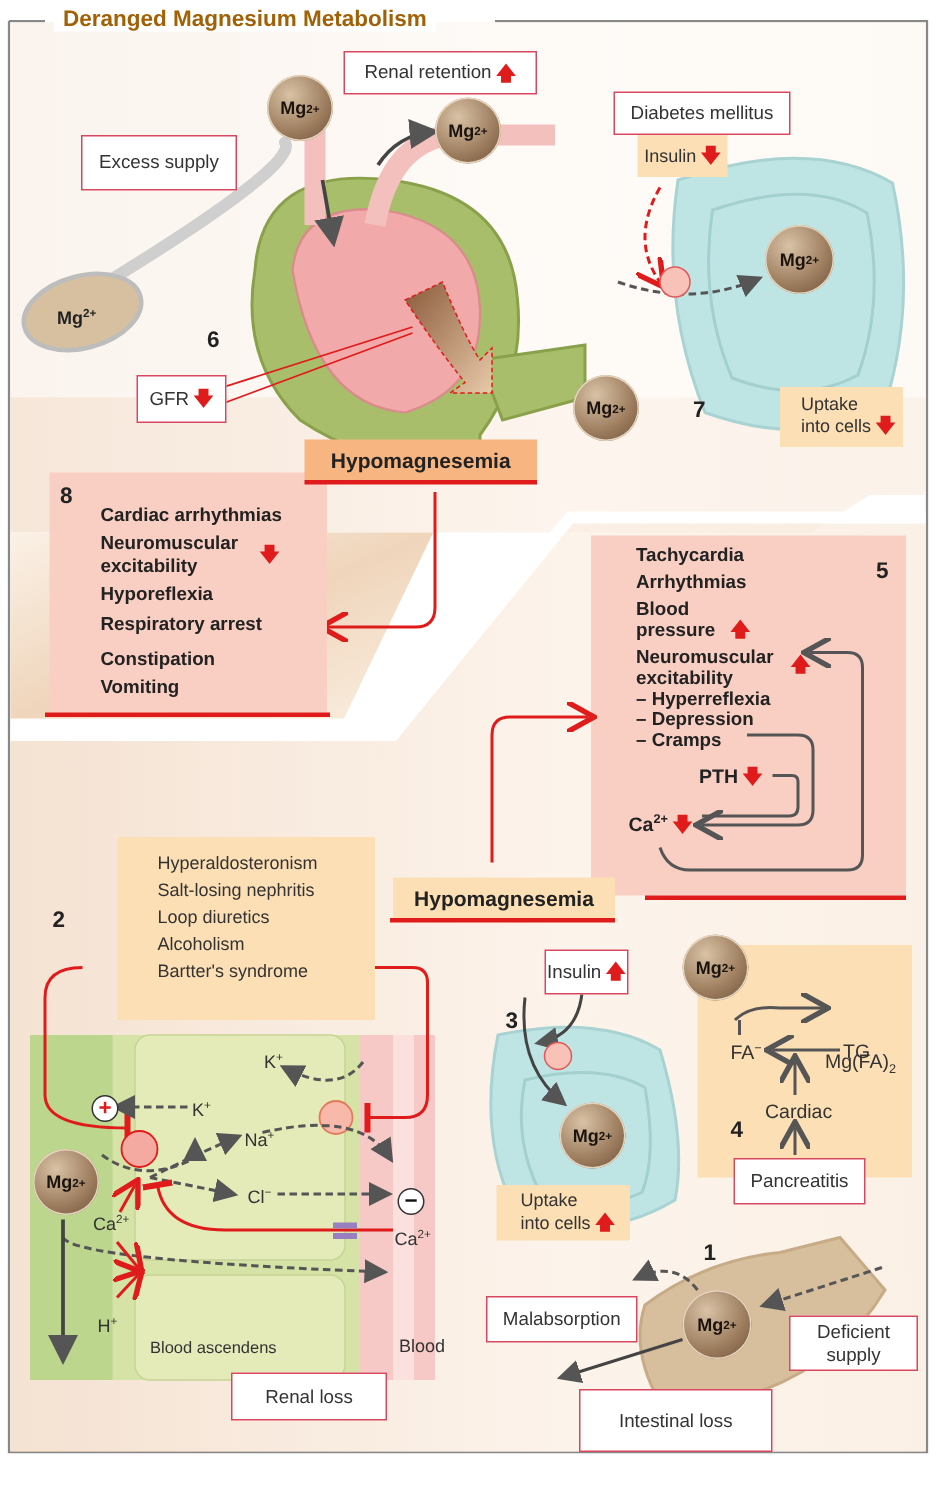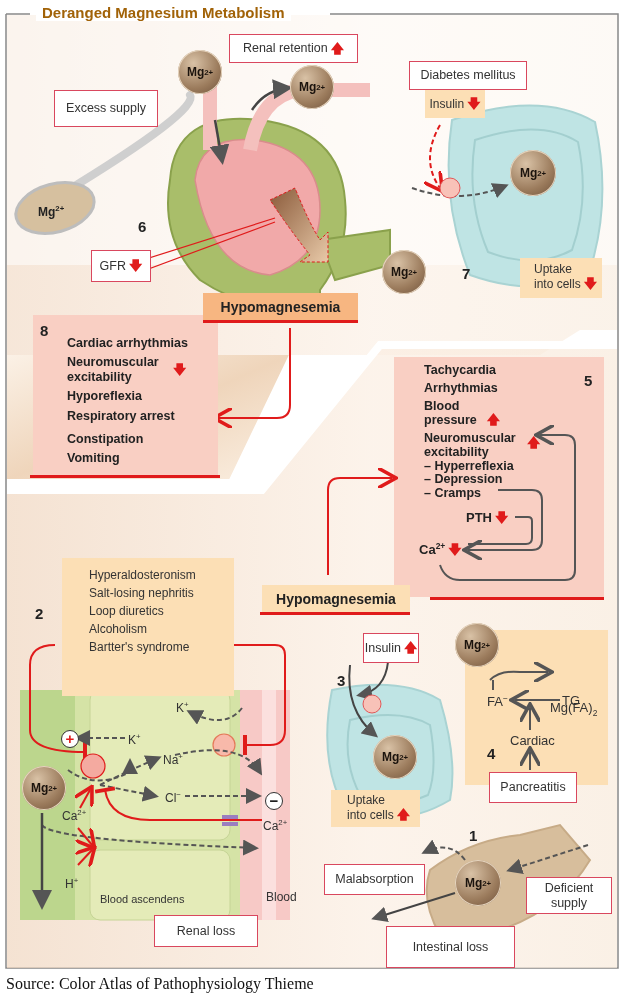--- a/index.html
+++ b/index.html
@@ -238,21 +238,21 @@
     <div style="margin-bottom:0;">– Hyperreflexia</div>
     <div style="margin-bottom:0;">– Depression</div>
     <div style="margin-bottom:0;">– Cramps</div>
   </div>
   <div class="sym" style="left:466px;top:508px;"><span>PTH</span><span class="dn">🡇</span></div>
   <div class="sym" style="left:419px;top:540px;"><span>Ca</span><sup>2+</sup><span class="dn">🡇</span></div>
 
   <div class="hdr" style="left:262px;top:585px;width:148px;height:27px;background:#fcdfb5;">Hypomagnesemia</div>
 
   <div class="num" style="left:35px;top:605px;">2</div>
-  <div class="tbox" style="left:62px;top:558px;width:172px;height:138px;padding:8px 0 0 27px;line-height:18px;">
+  <div class="tbox" style="left:78px;top:558px;width:172px;height:122px;padding:8px 0 0 27px;line-height:18px;">
     <div>Hyperaldosteronism</div>
     <div>Salt-losing nephritis</div>
     <div>Loop diuretics</div>
     <div>Alcoholism</div>
     <div>Bartter's syndrome</div>
   </div>
   <div class="sym2" style="left:176px;top:700px;"><span>K</span><sup>+</sup></div>
   <div class="sym2" style="left:128px;top:732px;"><span>K</span><sup>+</sup></div>
   <div class="sym2" style="left:163px;top:752px;"><span>Na</span><sup>+</sup></div>
   <div class="sym2" style="left:165px;top:790px;"><span>Cl</span><sup>−</sup></div>
@@ -283,14 +283,13 @@
   <div class="box" style="left:489px;top:772px;width:88px;height:31px;">Pancreatitis</div>
 
   <div class="num" style="left:469px;top:827px;">1</div>
   <div class="box" style="left:324px;top:864px;width:101px;height:31px;">Malabsorption</div>
   <div class="box" style="left:526px;top:877px;width:86px;height:37px;flex-direction:column;">
       <span>Deficient</span>
       <span>supply</span>
     </div>
   <div class="box" style="left:386px;top:926px;width:129px;height:42px;">Intestinal loss</div>
 
-  <div class="source">Source: Color Atlas of Pathophysiology Thieme</div>
 </div>
 
 </body></html>

